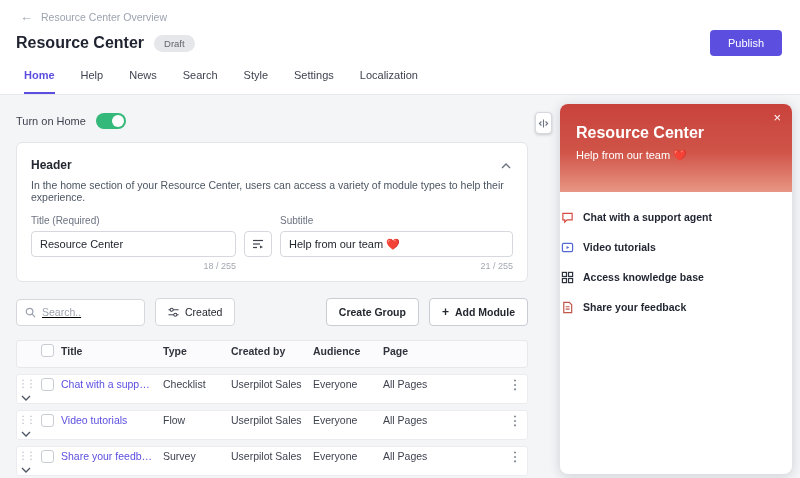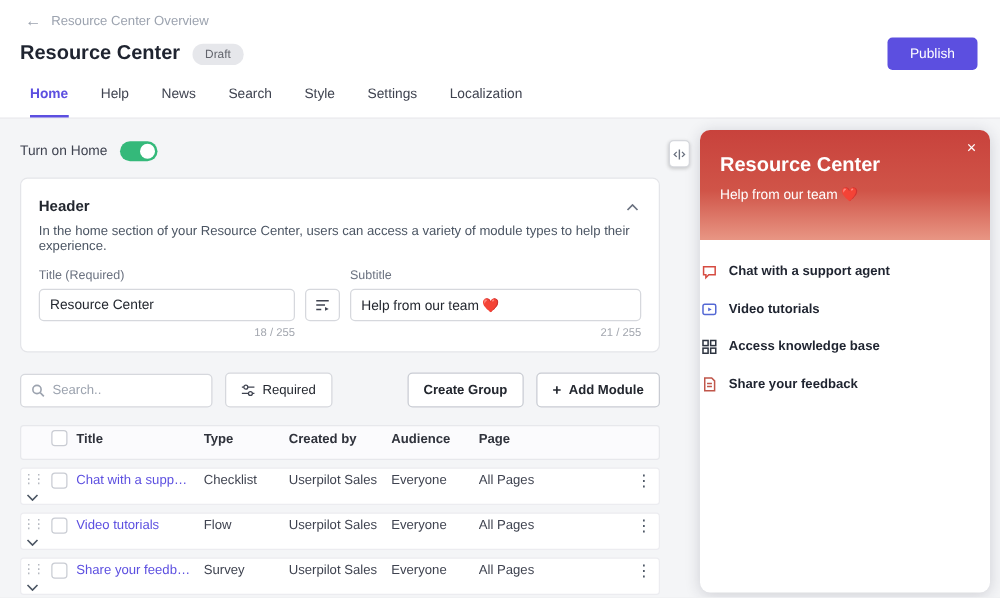--- a/index.html
+++ b/index.html
@@ -37,21 +37,21 @@
   .field input { width: 100%; height: 26px; border: 1px solid #d6d8dd; border-radius: 4px; font-size: 11px; padding: 0 8px; color: #23272f; font-family: inherit; outline: none; }
   .field.title-f { width: 205px; flex: 0 0 auto; }
   .field.subtitle-f { flex: 1; min-width: 0; }
   .icon-btn { width: 28px; height: 26px; border: 1px solid #d6d8dd; border-radius: 4px; background: #fff; display: flex; align-items: center; justify-content: center; cursor: pointer; flex: 0 0 auto; }
   .counts { display: flex; margin-top: 4px; font-size: 9px; color: #a3a7af; }
   .counts .c1 { width: 205px; text-align: right; }
   .counts .c2 { flex: 1; text-align: right; }
 
   
   .toolbar { display: flex; align-items: center; gap: 10px; margin-top: 16px; }
-  .search-box { width: 154px; height: 27px; border: 1px solid #d6d8dd; border-radius: 4px; background: #fff; display: flex; align-items: center; padding: 0 8px; gap: 6px; flex: 0 0 auto; }
+  .search-box { width: 129px; height: 27px; border: 1px solid #d6d8dd; border-radius: 4px; background: #fff; display: flex; align-items: center; padding: 0 8px; gap: 6px; flex: 0 0 auto; text-decoration: underline; }
   .search-box input { border: none; outline: none; flex: 1; min-width: 0; font-size: 10.5px; font-family: inherit; color: #23272f; background: transparent; }
   .search-box input::placeholder { color: #9ca3af; }
   .btn-outline { height: 28px; background: #fff; border: 1px solid #d6d8dd; border-radius: 4px; font-size: 10.5px; color: #23272f; display: flex; align-items: center; gap: 6px; padding: 0 12px; cursor: pointer; font-family: inherit; }
   .btn-outline.bold { font-weight: bold; border-color: #c9ccd3; }
   .spacer { flex: 1; }
   .plus-glyph { font-size: 12px; font-weight: bold; line-height: 1; }
 
   
   .table { margin-top: 14px; }
   .thead, .trow { display: grid; grid-template-columns: 18px 26px 102px 68px 82px 70px 1fr 18px 24px; align-items: center; }
@@ -170,21 +170,21 @@
           <span style="display:flex;">
             <svg width="11" height="11" viewBox="0 0 12 12">
                 <g stroke="#3f4350" stroke-width="1.1">
                   <line x1="0.5" y1="3" x2="11.5" y2="3"></line>
                   <line x1="0.5" y1="8.5" x2="11.5" y2="8.5"></line>
                   <circle cx="4" cy="3" r="1.7" fill="#fff"></circle>
                   <circle cx="8" cy="8.5" r="1.7" fill="#fff"></circle>
                 </g>
               </svg>
           </span>
-          <span>Required</span>
+          <span>Created</span>
         </button>
         <span class="spacer"></span>
         <button class="btn-outline bold">Create Group</button>
         <button class="btn-outline bold">
           <span class="plus-glyph">+</span>
           <span>Add Module</span>
         </button>
       </div>
 
       <div class="table">

